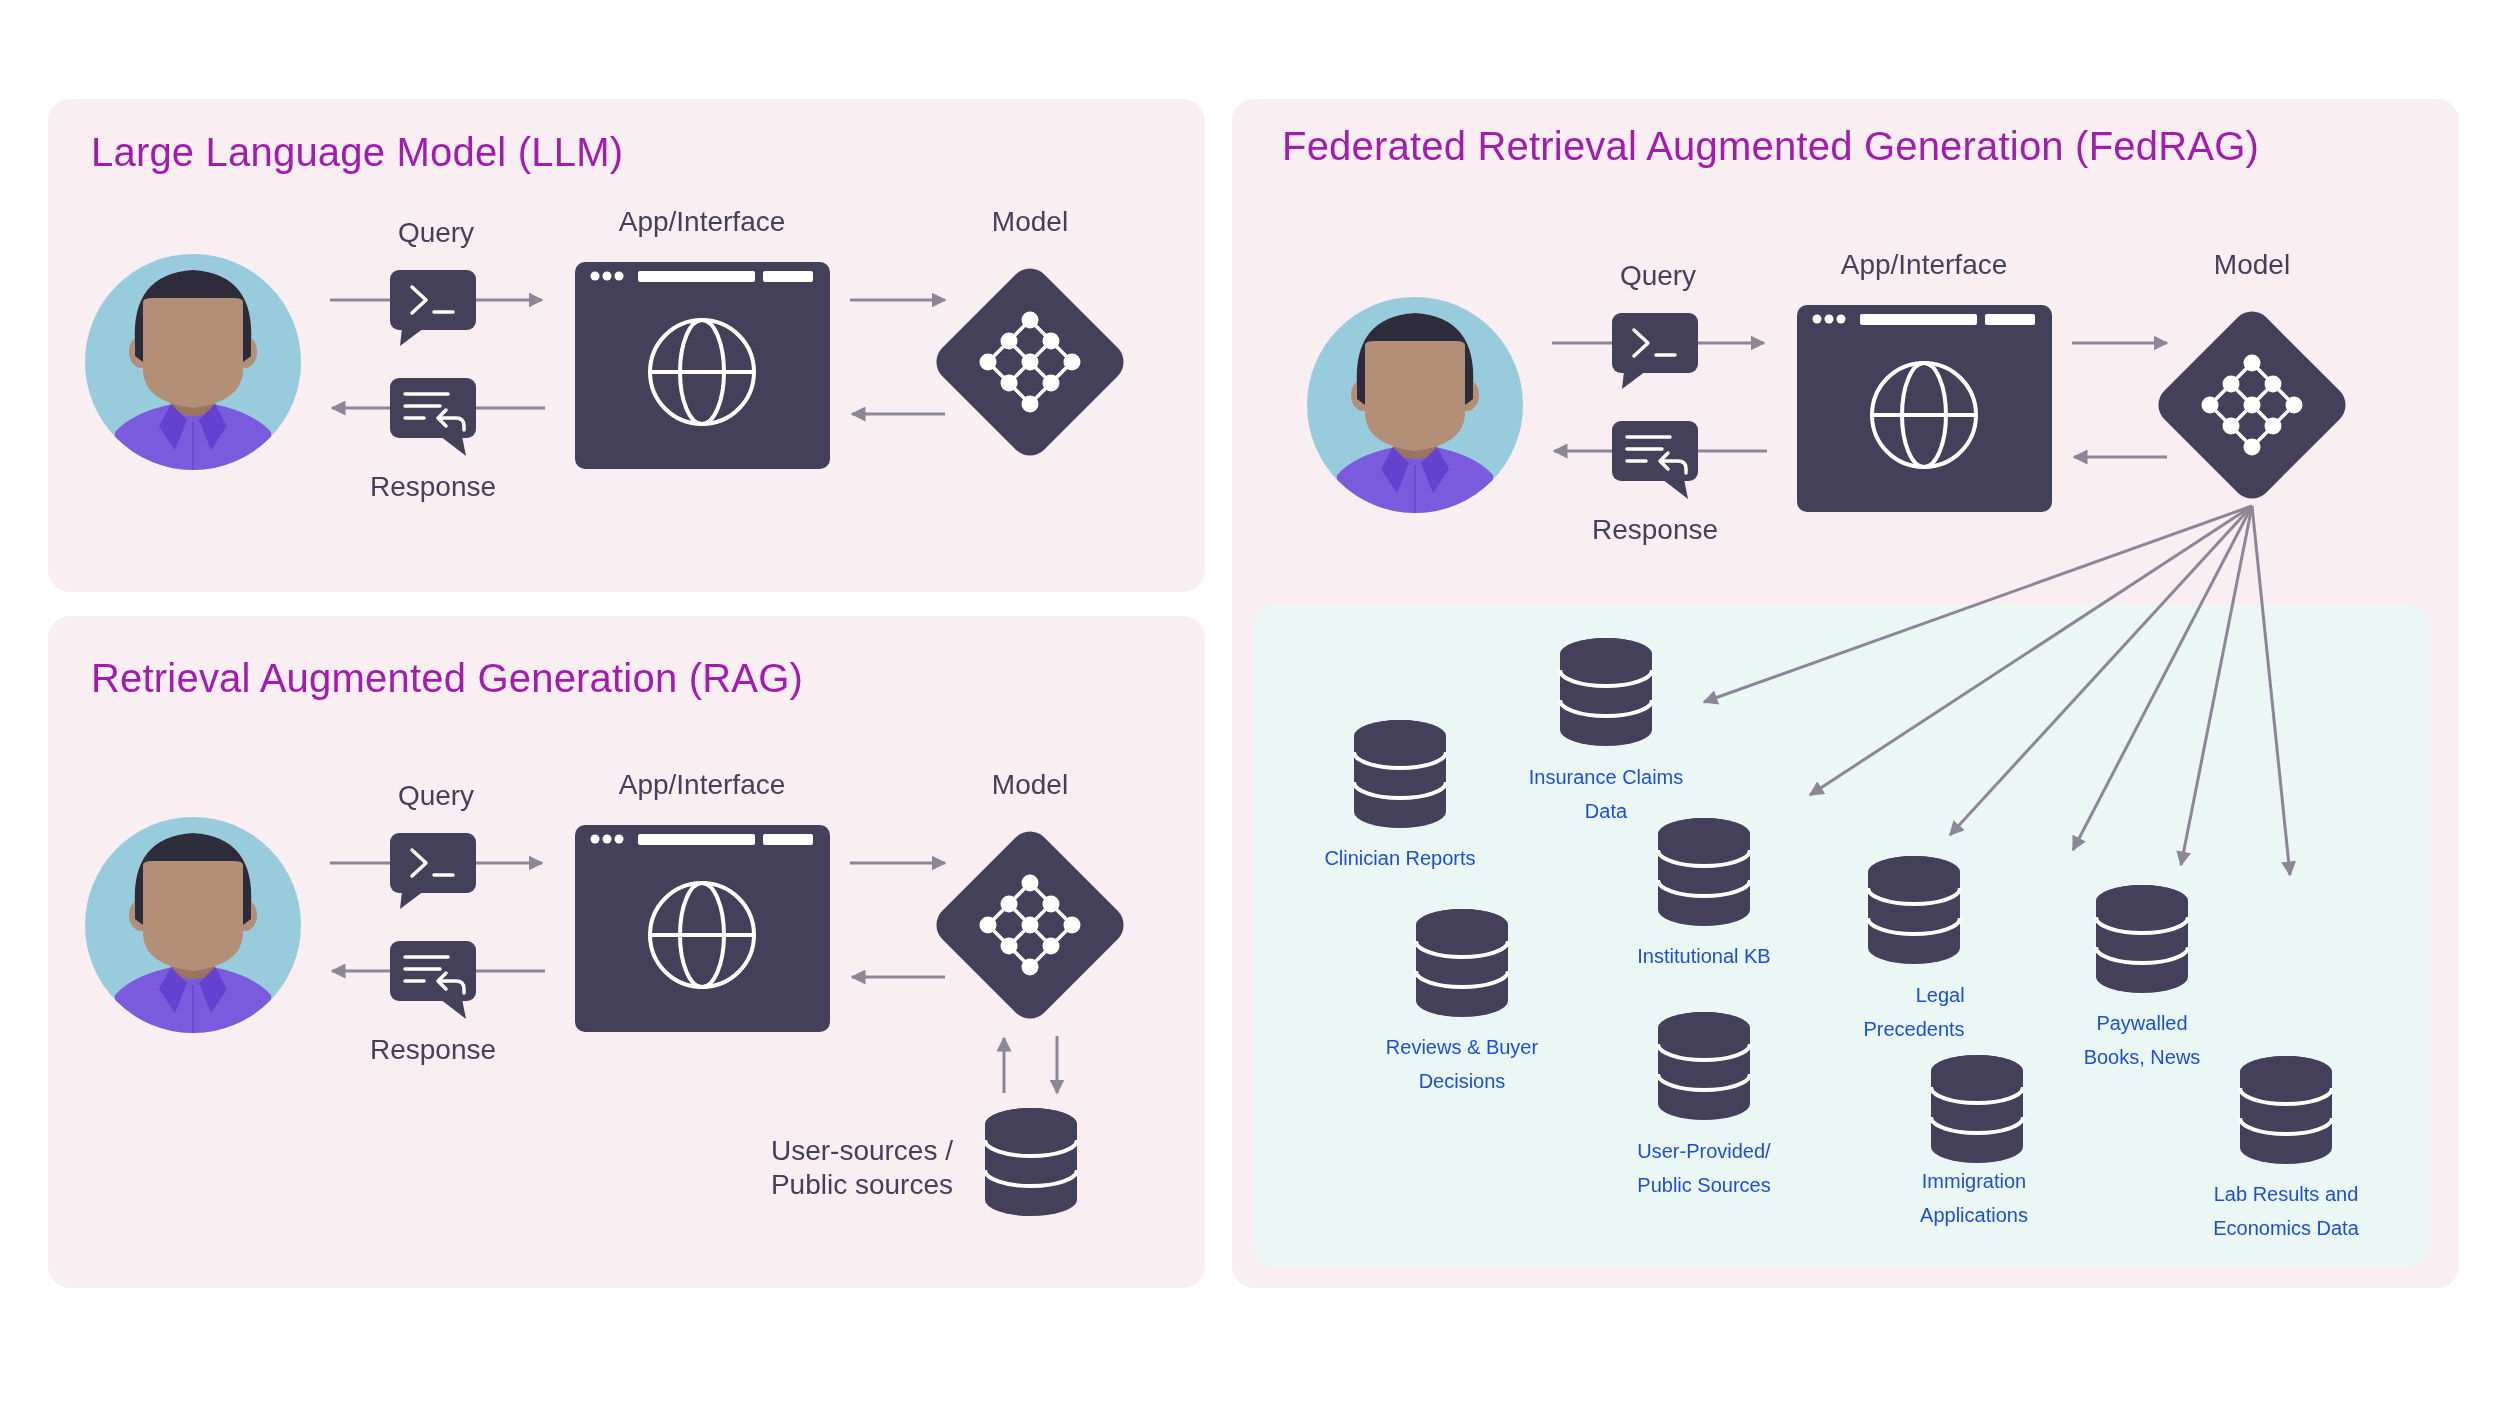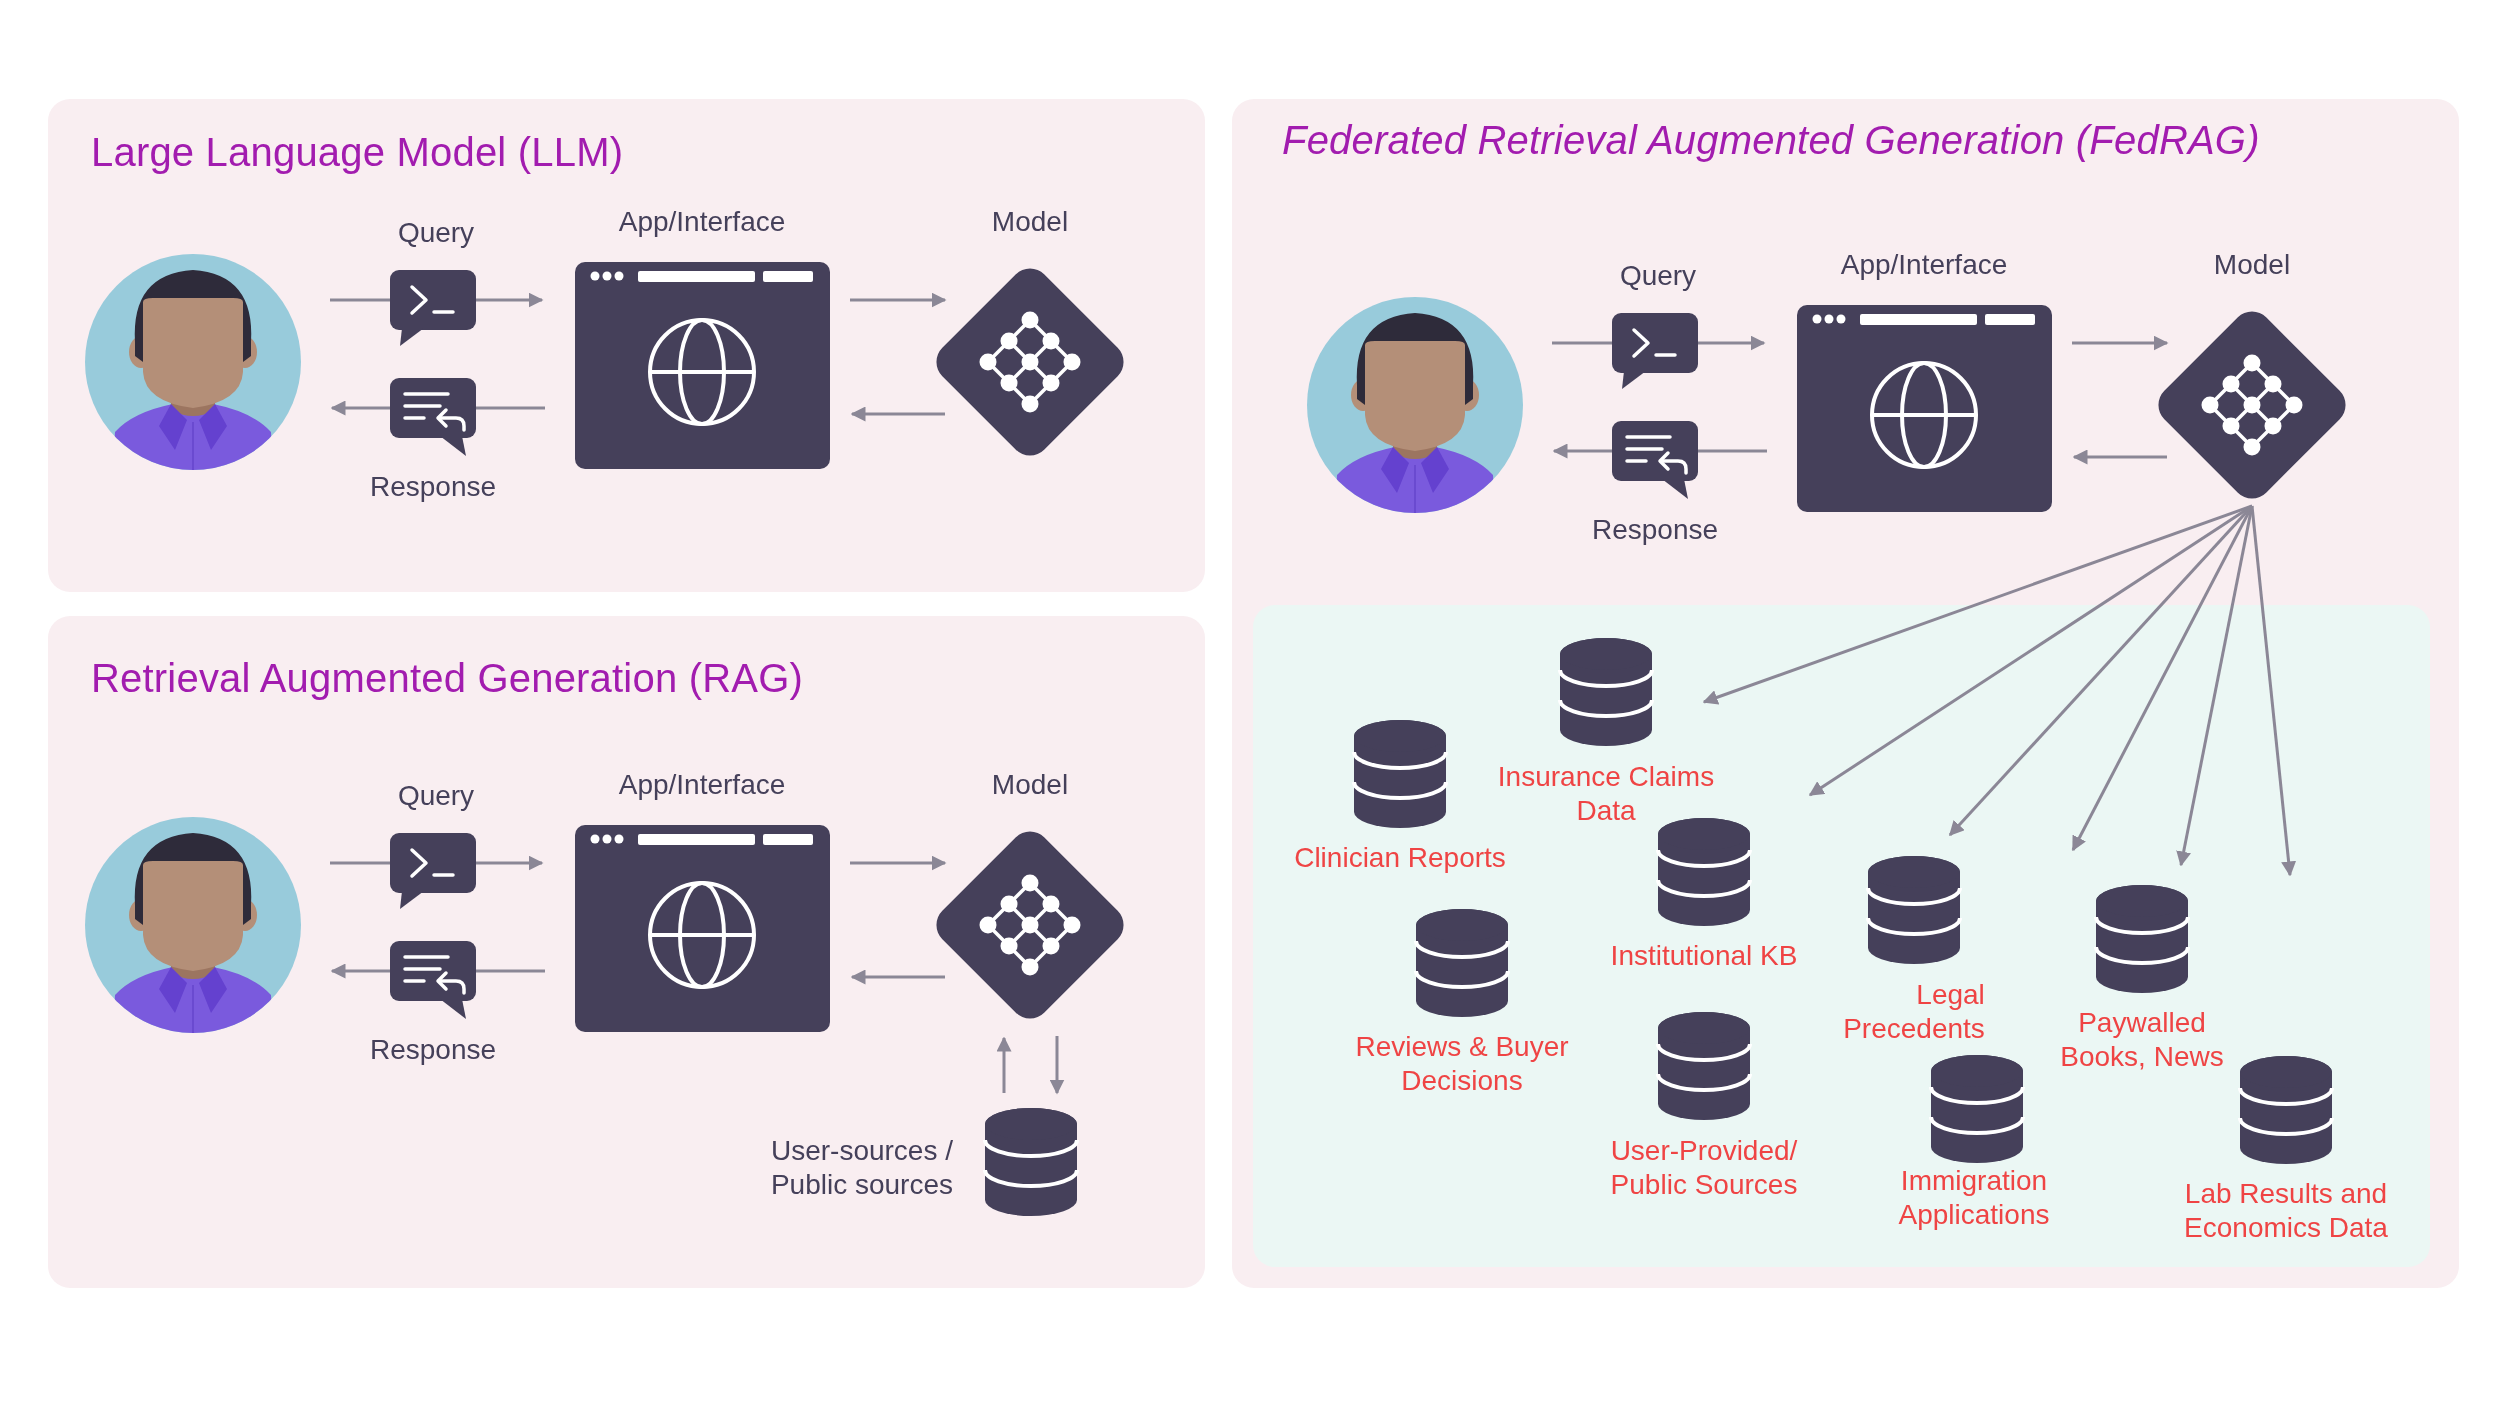--- a/index.html
+++ b/index.html
@@ -5,34 +5,34 @@
   html, body { margin:0; padding:0; background:#ffffff; }
   body { width:2500px; height:1406px; position:relative; overflow:hidden;
          font-family:"Liberation Sans", "DejaVu Sans", sans-serif; color:#45405a; }
   .panel { position:absolute; background:#f9eef1; border-radius:22px; }
   .datazone { position:absolute; background:#ebf7f4; border-radius:22px; }
   .title { position:absolute; font-size:40px; color:#a21caf; white-space:nowrap; letter-spacing:0.2px; }
   .lbl { position:absolute; font-size:28px; color:#45405a; text-align:right; white-space:nowrap;
          transform:translateX(-50%); line-height:34px; }
   .lbl-l { position:absolute; font-size:28px; color:#45405a; text-align:right; white-space:nowrap; line-height:34px; }
   svg.overlay { position:absolute; left:0; top:0; }
-  .db-label { position:absolute; font-size:28px; color:#ef4444; text-align:center;
+  .db-label { position:absolute; font-size:20px; color:#1d4ed8; text-align:center;
               transform:translateX(-50%); line-height:34px; white-space:pre-line; }
 </style>
 </head>
 <body>
 
 <div class="panel" style="left:48px;top:99px;width:1157px;height:493px;"></div>
 <div class="panel" style="left:48px;top:616px;width:1157px;height:672px;"></div>
 <div class="panel" style="left:1232px;top:99px;width:1227px;height:1189px;"></div>
 <div class="datazone" style="left:1253px;top:605px;width:1177px;height:662px;"></div>
 
 <div class="title" style="left:91px;top:130px;">Large Language Model (LLM)</div>
 <div class="title" style="left:91px;top:656px;">Retrieval Augmented Generation (RAG)</div>
-<div class="title" style="left:1282px;top:118px;font-style:italic;">Federated Retrieval Augmented Generation (FedRAG)</div>
+<div class="title" style="left:1282px;top:124px;">Federated Retrieval Augmented Generation (FedRAG)</div>
 
 <div class="lbl" style="left:436px;top:216px;">Query</div>
 <div class="lbl" style="left:433px;top:470px;">Response</div>
 <div class="lbl" style="left:702px;top:205px;">App/Interface</div>
 <div class="lbl" style="left:1030px;top:205px;">Model</div>
 
 <div class="lbl" style="left:436px;top:779px;">Query</div>
 <div class="lbl" style="left:433px;top:1033px;">Response</div>
 <div class="lbl" style="left:702px;top:768px;">App/Interface</div>
 <div class="lbl" style="left:1030px;top:768px;">Model</div>

